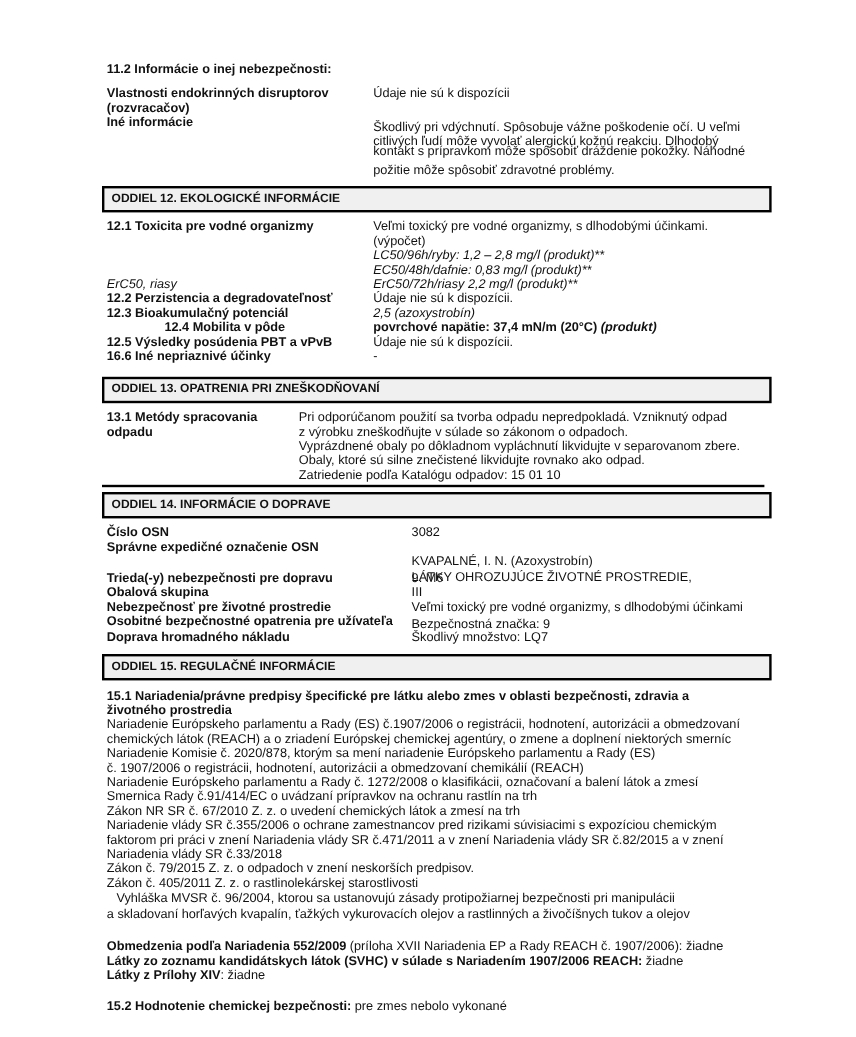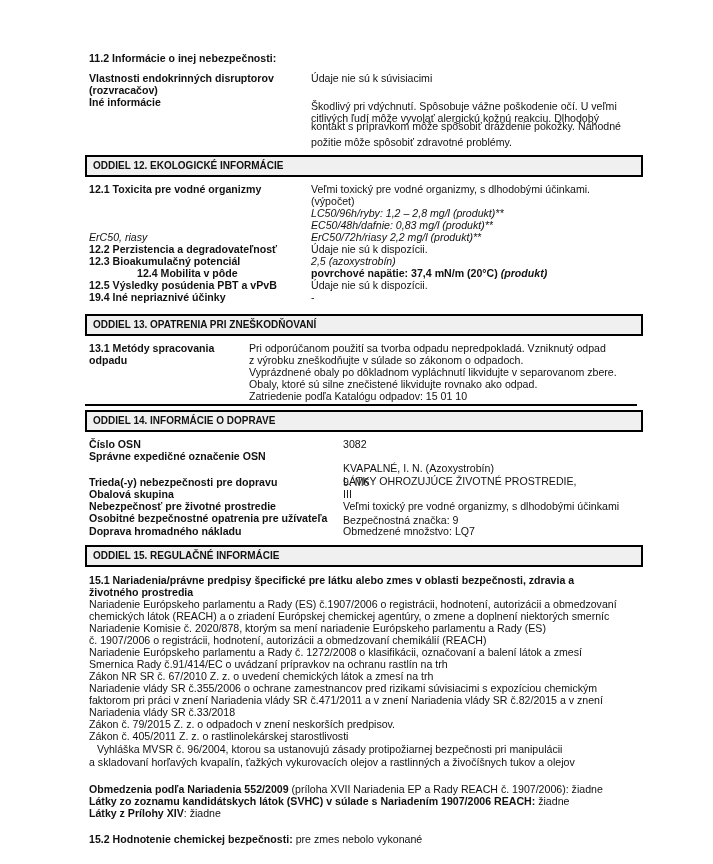--- a/index.html
+++ b/index.html
@@ -19,21 +19,21 @@
   }
   .rule { position: absolute; left: 85px; width: 552px; height: 2px; background: #000; }
 </style>
 </head>
 <body>
 
 <div class="abs b" style="left:89px;top:52px;">11.2 Informácie o inej nebezpečnosti:</div>
 
 <div class="abs b" style="left:89px;top:72px;">Vlastnosti endokrinných disruptorov</div>
 <div class="abs b" style="left:89px;top:84px;">(rozvracačov)</div>
-<div class="abs" style="left:311px;top:72px;">Údaje nie sú k súvisiacimi</div>
+<div class="abs" style="left:311px;top:72px;">Údaje nie sú k dispozícii</div>
 
 <div class="abs b" style="left:89px;top:96px;">Iné informácie</div>
 <div class="abs" style="left:311px;top:100px;">Škodlivý pri vdýchnutí. Spôsobuje vážne poškodenie očí. U veľmi</div>
 <div class="abs" style="left:311px;top:112px;">citlivých ľudí môže vyvolať alergickú kožnú reakciu.  Dlhodobý</div>
 <div class="abs" style="left:311px;top:120px;">kontakt s prípravkom môže spôsobiť dráždenie pokožky. Náhodné</div>
 <div class="abs" style="left:311px;top:136px;">požitie  môže spôsobiť zdravotné problémy.</div>
 
 <div class="hdr" style="top:155px;">ODDIEL 12. EKOLOGICKÉ INFORMÁCIE</div>
 
 <div class="abs b" style="left:89px;top:183px;">12.1 Toxicita pre vodné organizmy</div>
@@ -53,21 +53,21 @@
 
 <div class="abs b" style="left:89px;top:267px;margin-left:48px;">12.4 Mobilita v pôde</div>
 <div class="abs" style="left:311px;top:267px;font-weight:bold;">
   <span>povrchové napätie: 37,4 mN/m (20°C)</span>
   <span class="i">(produkt)</span>
 </div>
 
 <div class="abs b" style="left:89px;top:279px;">12.5 Výsledky posúdenia PBT a vPvB</div>
 <div class="abs" style="left:311px;top:279px;">Údaje nie sú k dispozícii.</div>
 
-<div class="abs b" style="left:89px;top:291px;">19.4 Iné nepriaznivé účinky</div>
+<div class="abs b" style="left:89px;top:291px;">16.6 Iné nepriaznivé účinky</div>
 <div class="abs" style="left:311px;top:291px;">-</div>
 
 <div class="hdr" style="top:314px;">ODDIEL 13. OPATRENIA PRI ZNEŠKODŇOVANÍ</div>
 
 <div class="abs b" style="left:89px;top:342px;">13.1 Metódy spracovania</div>
 <div class="abs b" style="left:89px;top:354px;">odpadu</div>
 <div class="abs" style="left:249px;top:342px;">Pri  odporúčanom  použití  sa  tvorba  odpadu  nepredpokladá.  Vzniknutý  odpad</div>
 <div class="abs" style="left:249px;top:354px;">z výrobku zneškodňujte v súlade so zákonom o odpadoch.</div>
 <div class="abs" style="left:249px;top:366px;">Vyprázdnené obaly po dôkladnom vypláchnutí likvidujte v separovanom zbere.</div>
 <div class="abs" style="left:249px;top:378px;">Obaly, ktoré sú silne znečistené likvidujte rovnako ako odpad.</div>
@@ -89,21 +89,21 @@
 <div class="abs b" style="left:89px;top:488px;">Obalová skupina</div>
 <div class="abs" style="left:343px;top:488px;">III</div>
 
 <div class="abs b" style="left:89px;top:500px;">Nebezpečnosť pre životné prostredie</div>
 <div class="abs" style="left:343px;top:500px;">Veľmi toxický pre vodné organizmy, s dlhodobými účinkami</div>
 
 <div class="abs b" style="left:89px;top:512px;">Osobitné bezpečnostné opatrenia pre užívateľa</div>
 <div class="abs" style="left:343px;top:514px;">Bezpečnostná značka: 9</div>
 
 <div class="abs b" style="left:89px;top:525px;">Doprava hromadného nákladu</div>
-<div class="abs" style="left:343px;top:525px;">Obmedzené množstvo: LQ7</div>
+<div class="abs" style="left:343px;top:525px;">Škodlivý množstvo: LQ7</div>
 
 <div class="hdr" style="top:545px;">ODDIEL 15. REGULAČNÉ INFORMÁCIE</div>
 
 <div class="abs b" style="left:89px;top:574px;">15.1 Nariadenia/právne predpisy špecifické pre látku alebo zmes v oblasti bezpečnosti, zdravia a</div>
 <div class="abs b" style="left:89px;top:586px;">životného prostredia</div>
 
 <div class="abs" style="left:89px;top:598px;">Nariadenie Európskeho parlamentu a Rady (ES) č.1907/2006 o registrácii, hodnotení, autorizácii a obmedzovaní</div>
 <div class="abs" style="left:89px;top:610px;">chemických látok (REACH) a o zriadení Európskej chemickej agentúry, o zmene a doplnení niektorých smerníc</div>
 <div class="abs" style="left:89px;top:622px;">Nariadenie Komisie č. 2020/878, ktorým sa mení nariadenie Európskeho parlamentu a Rady (ES)</div>
 <div class="abs" style="left:89px;top:634px;">č. 1907/2006 o registrácii, hodnotení, autorizácii a obmedzovaní chemikálií (REACH)</div>

